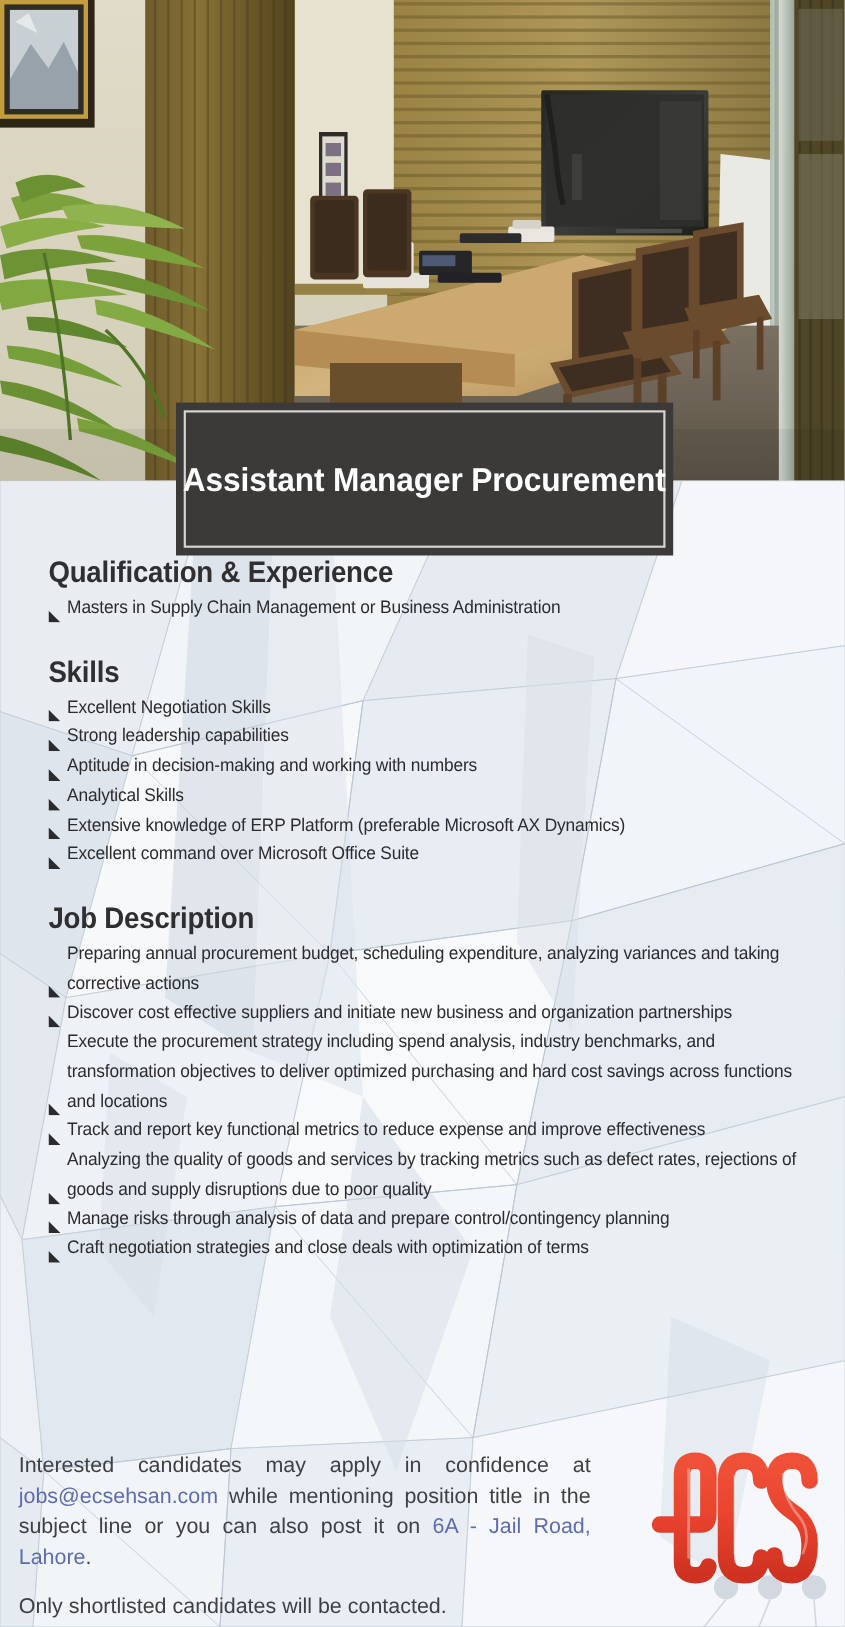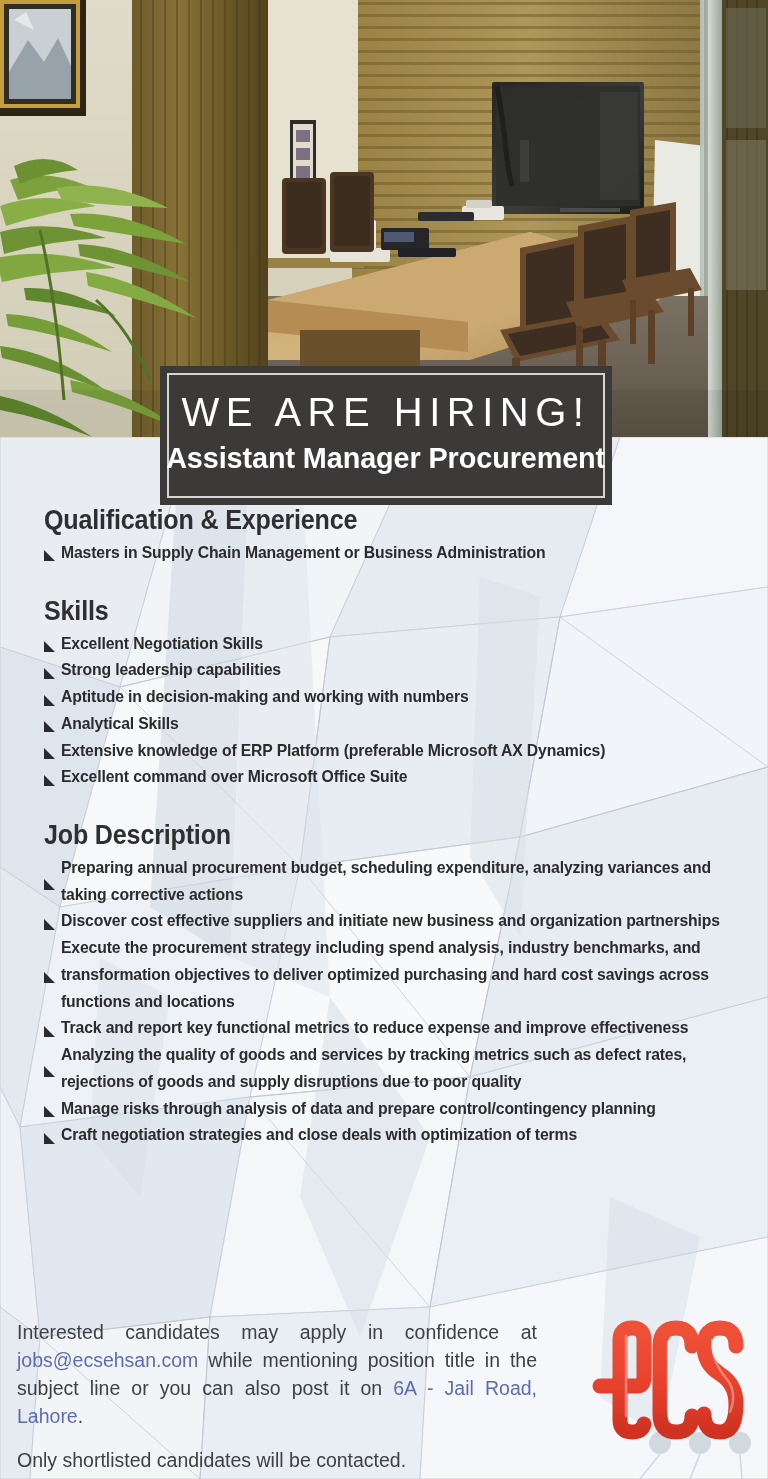--- a/index.html
+++ b/index.html
@@ -98,23 +98,23 @@
     transform: scaleX(0.93);
     transform-origin: left center;
     font-family: "Liberation Sans", sans-serif;
   }
 
   .bullet-list { list-style: none; }
 
   .bullet {
     position: relative;
     display: flex;
-    align-items: center;
+    align-items: flex-end;
     font-size: 16.5px;
-    font-weight: bold;
+    font-weight: normal;
     color: #2b2b2d;
     line-height: 1.62;
     letter-spacing: -0.15px;
     margin-bottom: 0px;
   }
   .bullet .marker {
     flex: 0 0 auto;
     width: 11px;
     height: 11px;
     margin-top: 7px;
@@ -417,21 +417,20 @@
         <circle cx="740" cy="1006" r="11"></circle>
         <path d="M660 1017 L640 1042" stroke="#b6c0cb" stroke-width="1.5"></path>
         <path d="M700 1017 L690 1042" stroke="#b6c0cb" stroke-width="1.5"></path>
         <path d="M740 1017 L742 1042" stroke="#b6c0cb" stroke-width="1.5"></path>
       </g>
     </svg>
   </div>
 
   <div class="banner">
     <div class="banner-inner">
-      <div class="banner-line1">WE ARE HIRING!</div>
       <div class="banner-line2">Assistant Manager Procurement</div>
     </div>
   </div>
 
   <div class="content">
 
     <div class="section">
       <div class="section-title">Qualification &amp; Experience</div>
       <ul class="bullet-list">
         <li class="bullet">

